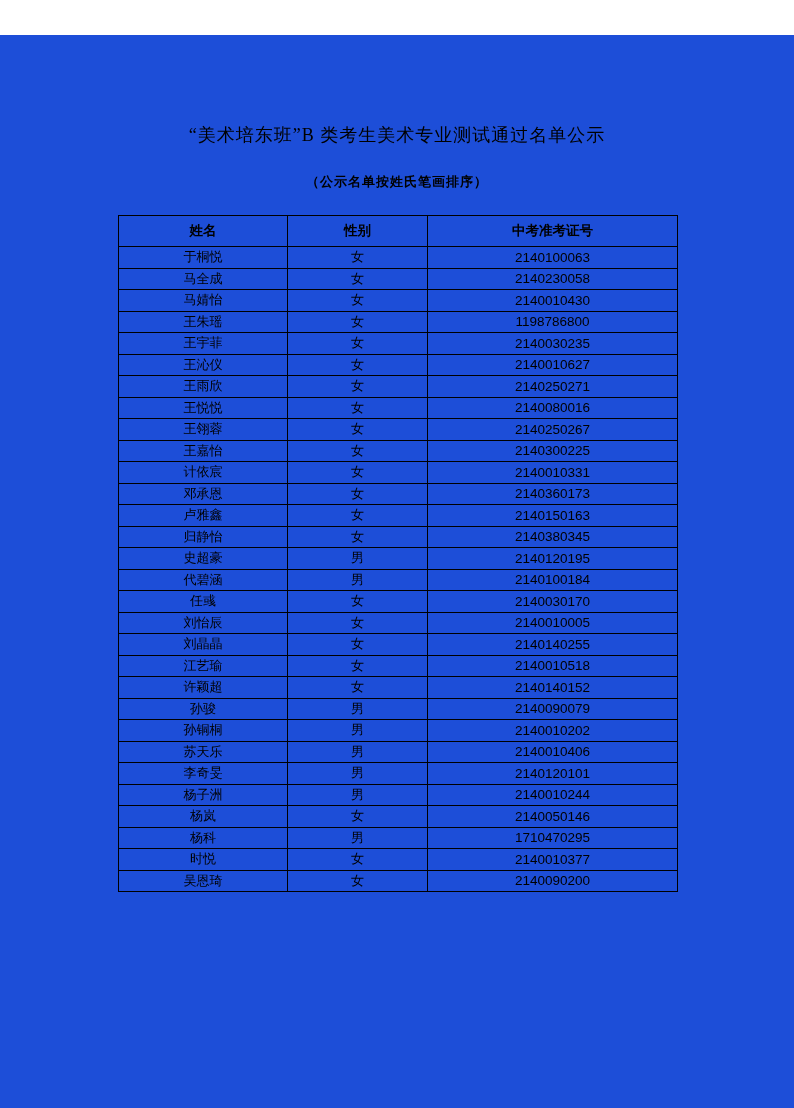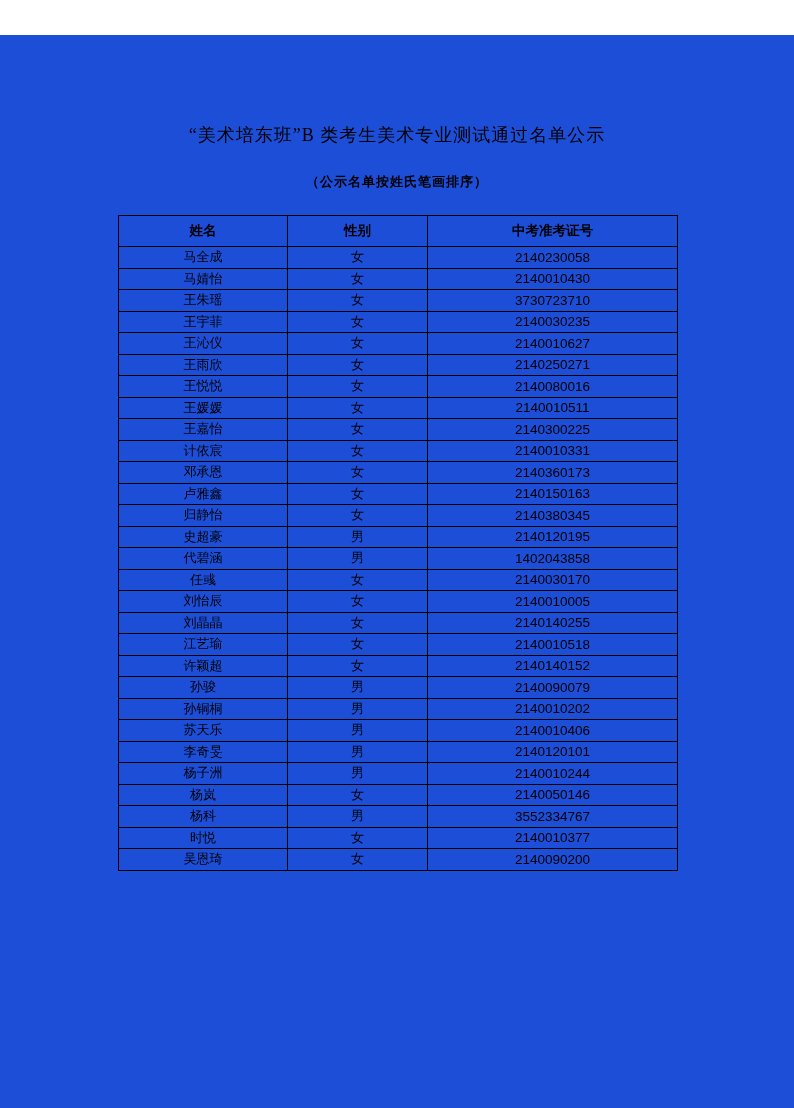--- a/index.html
+++ b/index.html
@@ -87,33 +87,38 @@
     </colgroup>
     <thead>
       <tr>
         <th>姓名</th>
         <th>性别</th>
         <th>中考准考证号</th>
       </tr>
     </thead>
     <tbody>
         <tr>
+          <td>于桐悦</td>
+          <td>女</td>
+          <td class="num">2140100063</td>
+        </tr>
+        <tr>
           <td>马全成</td>
           <td>女</td>
           <td class="num">2140230058</td>
         </tr>
         <tr>
           <td>马婧怡</td>
           <td>女</td>
           <td class="num">2140010430</td>
         </tr>
         <tr>
           <td>王朱瑶</td>
           <td>女</td>
-          <td class="num">3730723710</td>
+          <td class="num">1198786800</td>
         </tr>
         <tr>
           <td>王宇菲</td>
           <td>女</td>
           <td class="num">2140030235</td>
         </tr>
         <tr>
           <td>王沁仪</td>
           <td>女</td>
           <td class="num">2140010627</td>
@@ -122,23 +127,23 @@
           <td>王雨欣</td>
           <td>女</td>
           <td class="num">2140250271</td>
         </tr>
         <tr>
           <td>王悦悦</td>
           <td>女</td>
           <td class="num">2140080016</td>
         </tr>
         <tr>
-          <td>王媛媛</td>
-          <td>女</td>
-          <td class="num">2140010511</td>
+          <td>王翎蓉</td>
+          <td>女</td>
+          <td class="num">2140250267</td>
         </tr>
         <tr>
           <td>王嘉怡</td>
           <td>女</td>
           <td class="num">2140300225</td>
         </tr>
         <tr>
           <td>计依宸</td>
           <td>女</td>
           <td class="num">2140010331</td>
@@ -159,21 +164,21 @@
           <td class="num">2140380345</td>
         </tr>
         <tr>
           <td>史超豪</td>
           <td>男</td>
           <td class="num">2140120195</td>
         </tr>
         <tr>
           <td>代碧涵</td>
           <td>男</td>
-          <td class="num">1402043858</td>
+          <td class="num">2140100184</td>
         </tr>
         <tr>
           <td>任彧</td>
           <td>女</td>
           <td class="num">2140030170</td>
         </tr>
         <tr>
           <td>刘怡辰</td>
           <td>女</td>
           <td class="num">2140010005</td>
@@ -219,21 +224,21 @@
           <td class="num">2140010244</td>
         </tr>
         <tr>
           <td>杨岚</td>
           <td>女</td>
           <td class="num">2140050146</td>
         </tr>
         <tr>
           <td>杨科</td>
           <td>男</td>
-          <td class="num">3552334767</td>
+          <td class="num">1710470295</td>
         </tr>
         <tr>
           <td>时悦</td>
           <td>女</td>
           <td class="num">2140010377</td>
         </tr>
         <tr>
           <td>吴恩琦</td>
           <td>女</td>
           <td class="num">2140090200</td>

